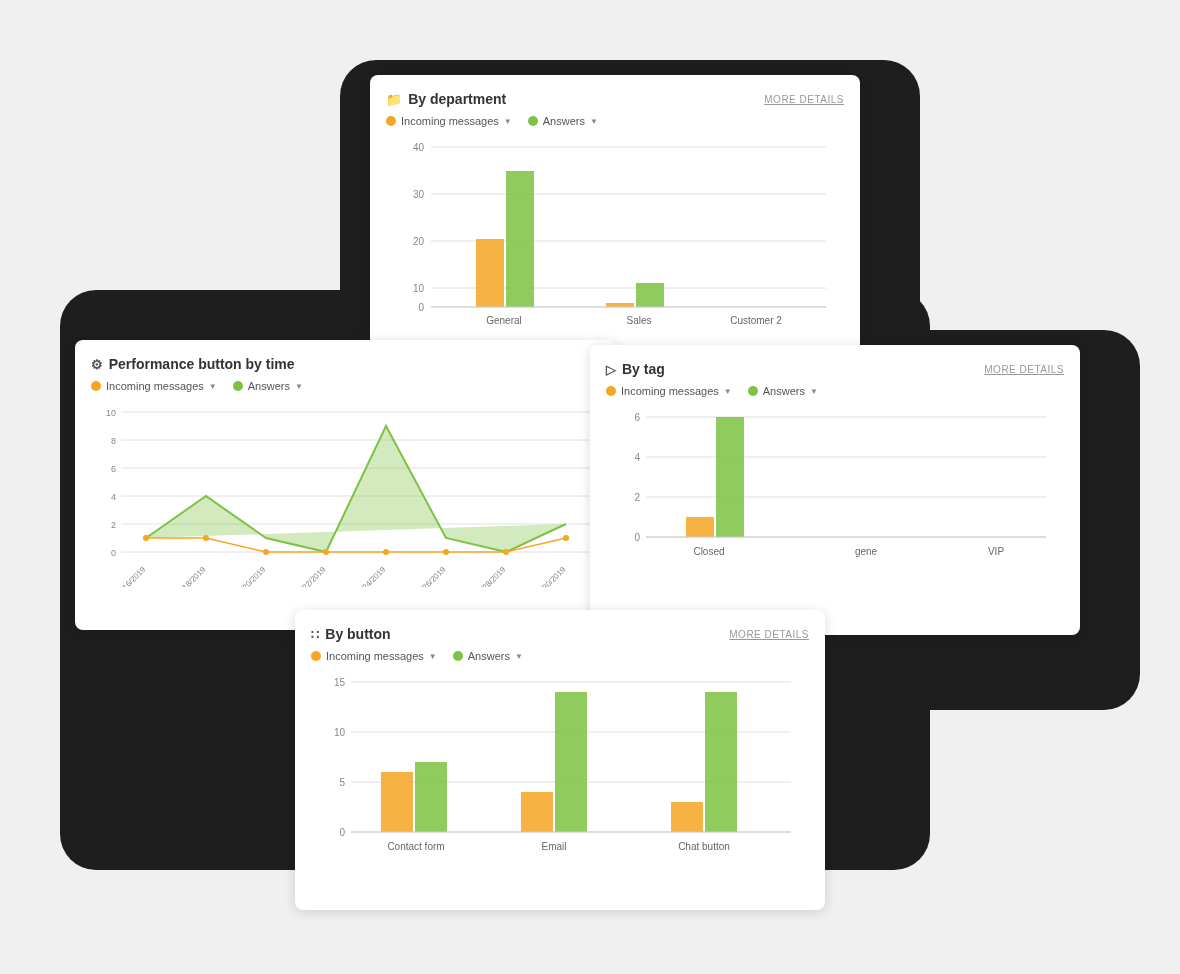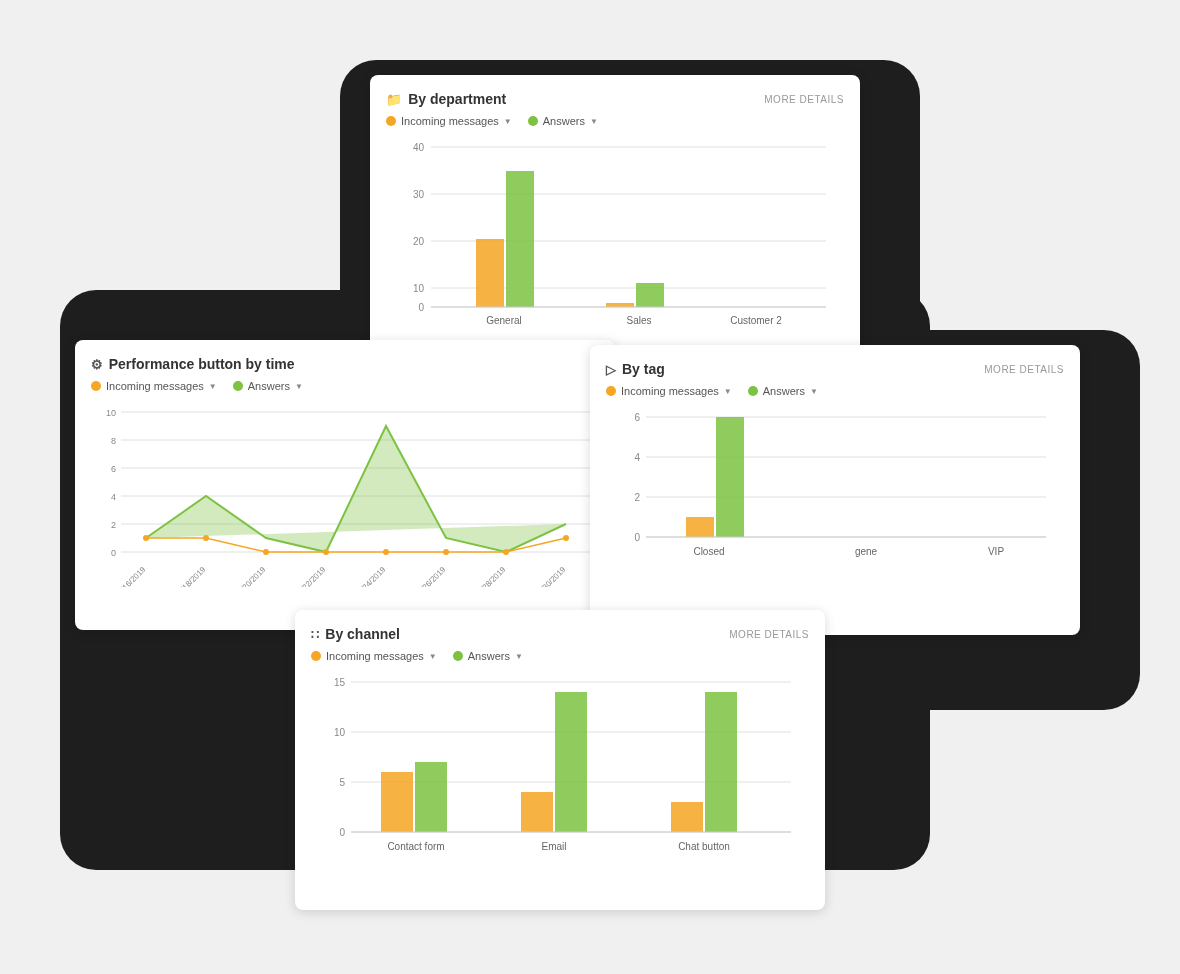--- a/index.html
+++ b/index.html
@@ -103,20 +103,21 @@
     .card-title-icon {
       font-size: 13px;
       color: #555;
     }
 
     .more-details {
       font-size: 10px;
       color: #999;
       letter-spacing: 0.5px;
       cursor: pointer;
+      text-decoration: underline;
     }
 
     .legend {
       display: flex;
       gap: 16px;
       margin-bottom: 10px;
       flex-wrap: wrap;
     }
 
     .legend-item {
@@ -316,21 +317,21 @@
 
       <line x1="40" y1="130" x2="440" y2="130" stroke="#ccc" stroke-width="1"></line>
     </svg>
   </div>
 </div>
 
 <div class="card card-channel">
   <div class="card-header">
     <div class="card-title">
       <span class="card-title-icon">∷</span>
-      <span>By channel</span>
+      <span>By button</span>
     </div>
     <span class="more-details">MORE DETAILS</span>
   </div>
   <div class="legend">
     <div class="legend-item">
       <div class="legend-dot dot-orange"></div>
       <span>Incoming messages</span>
       <span class="dropdown-arrow">▼</span>
     </div>
     <div class="legend-item">

